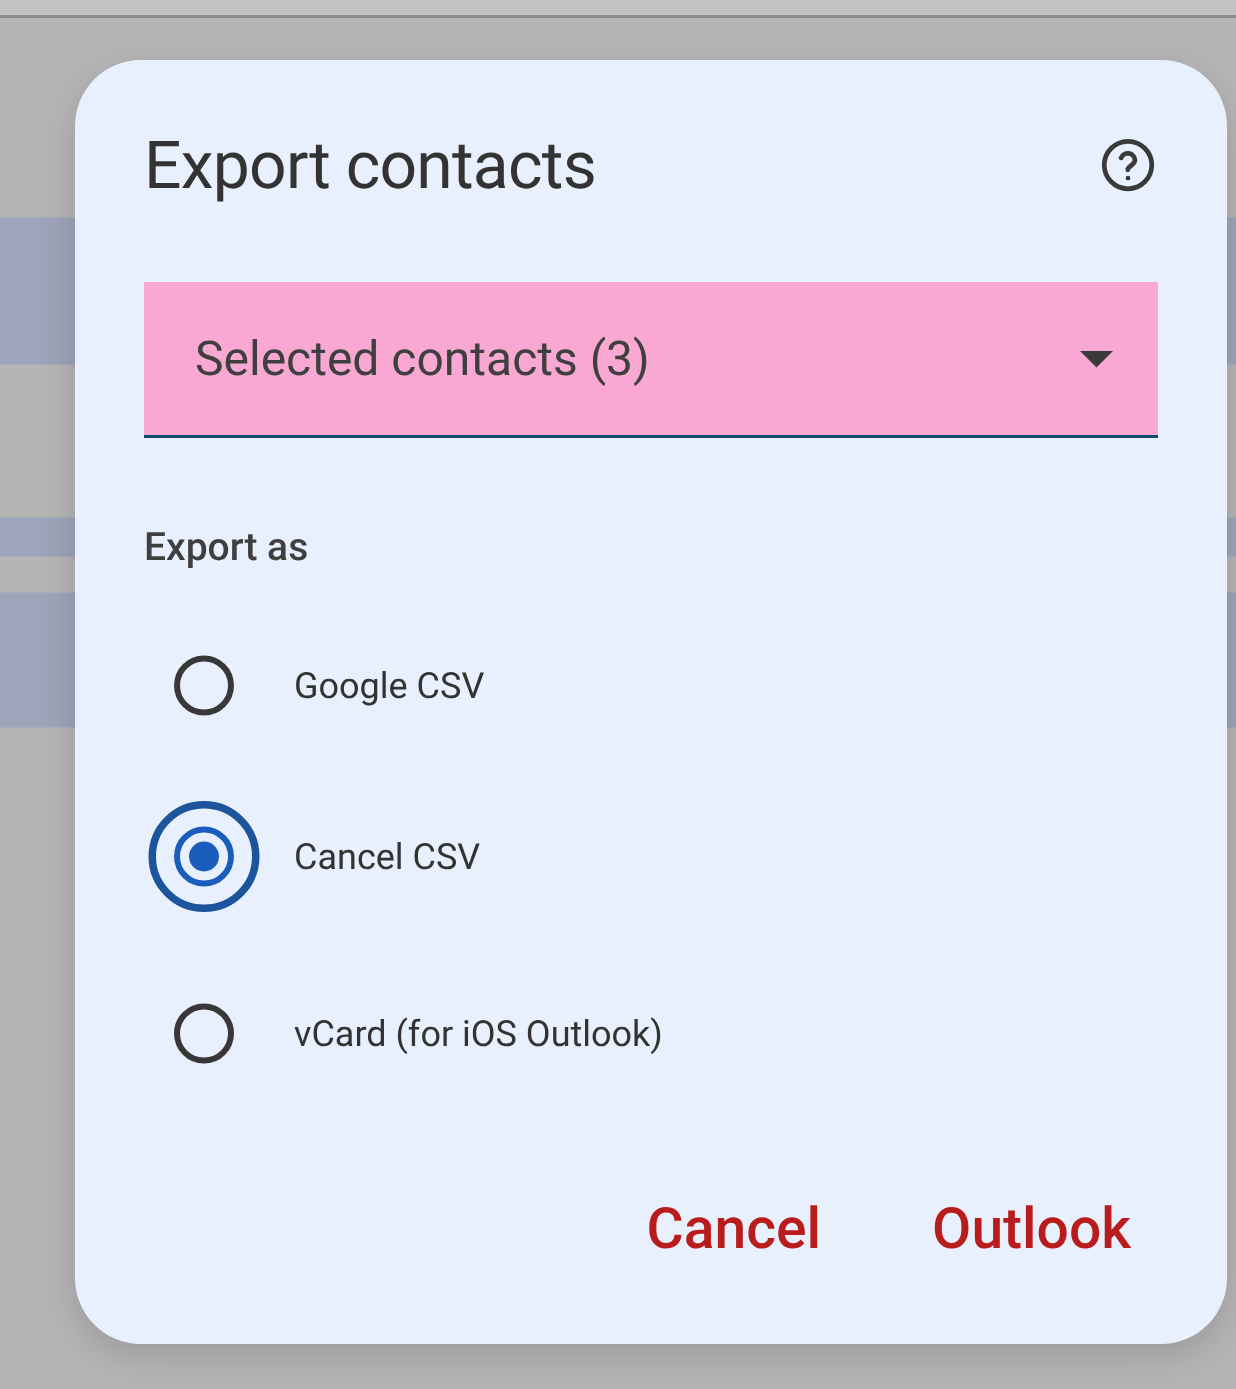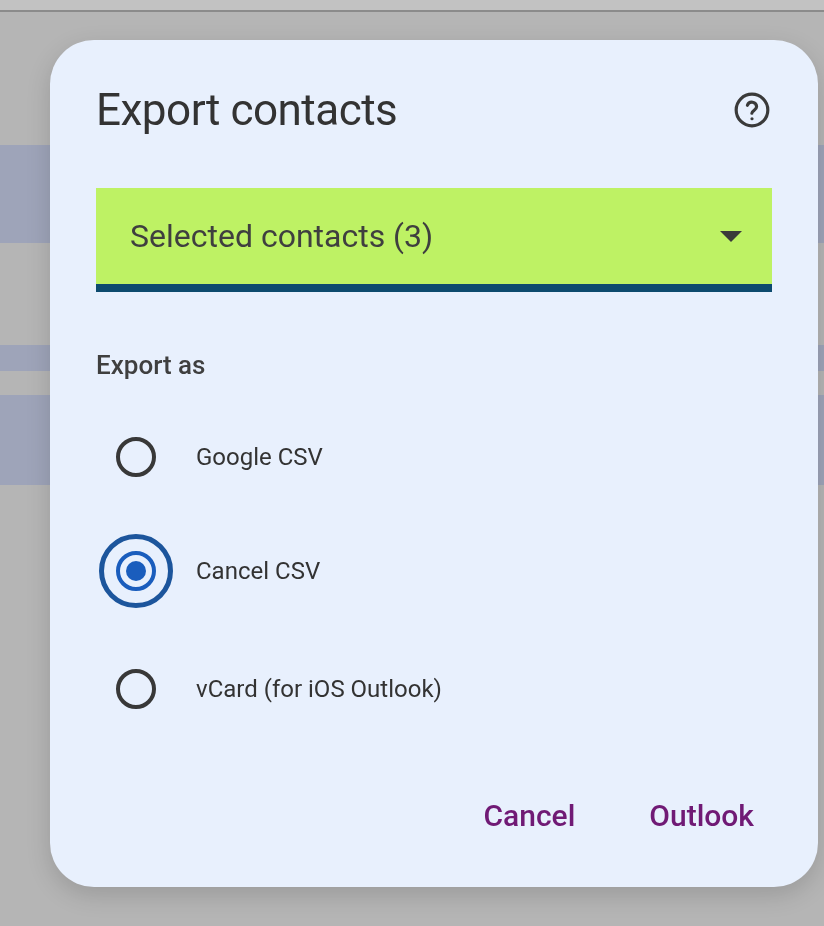--- a/index.html
+++ b/index.html
@@ -62,22 +62,22 @@
       justify-content: center;
       cursor: pointer;
     }
 
     .help-icon-svg {
       width: 38px;
       height: 38px;
     }
 
     .dropdown {
-      background: #bef264;
-      border-bottom: 8px solid #0c4a6e;
+      background: #f9a8d4;
+      border-bottom: 2px solid #0c4a6e;
       height: 104px;
       display: flex;
       align-items: center;
       justify-content: space-between;
       padding: 0 30px 0 34px;
       cursor: pointer;
       margin-bottom: 58px;
     }
 
     .dropdown-label {
@@ -165,23 +165,23 @@
 
     .dialog-actions {
       display: flex;
       justify-content: flex-end;
       gap: 66px;
       margin-top: 64px;
       padding-right: 14px;
     }
 
     .action-btn {
-      font-size: 30px;
+      font-size: 38px;
       font-weight: 500;
-      color: #701a75;
+      color: #b91c1c;
       cursor: pointer;
       background: none;
       border: none;
       font-family: inherit;
       padding: 8px 4px;
     }
   </style>
 </head>
 <body>
 

